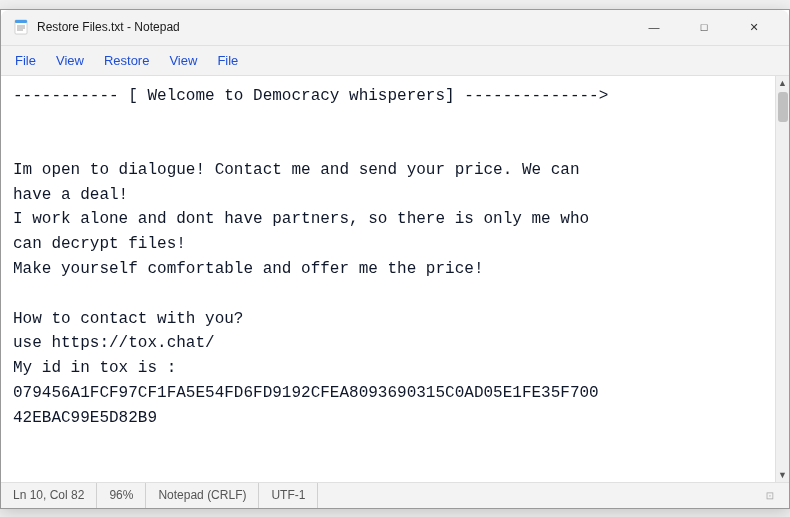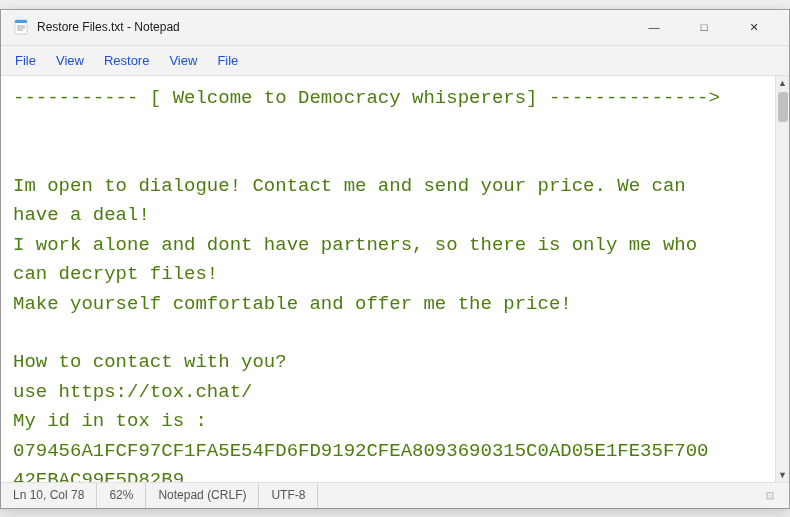--- a/index.html
+++ b/index.html
@@ -143,23 +143,23 @@
       height: 30px;
       background: #c0c0c0;
       border-radius: 3px;
       margin: 2px auto;
       cursor: pointer;
     }
 
     .editor {
       padding: 8px 12px;
       font-family: 'Consolas', 'Courier New', monospace;
-      font-size: 19px;
+      font-size: 16px;
       line-height: 1.55;
-      color: #4d7c0f;
+      color: #0f172a;
       white-space: pre;
       min-width: max-content;
       min-height: 100%;
       outline: none;
       background: transparent;
     }
 
     
     .status-bar {
       height: 26px;
@@ -248,21 +248,21 @@
     <div class="scrollbar-v">
       <div class="scroll-arrow">▲</div>
       <div class="scroll-track">
         <div class="scroll-thumb"></div>
       </div>
       <div class="scroll-arrow">▼</div>
     </div>
   </div>
 
   <div class="status-bar">
-    <div class="status-section">Ln 10, Col 78</div>
-    <div class="status-section">62%</div>
+    <div class="status-section">Ln 10, Col 82</div>
+    <div class="status-section">96%</div>
     <div class="status-section">Notepad (CRLF)</div>
-    <div class="status-section">UTF-8</div>
+    <div class="status-section">UTF-1</div>
     <div class="status-spacer"></div>
     <div class="resize-handle">⊡</div>
   </div>
 
 </div>
 
 </body></html>

